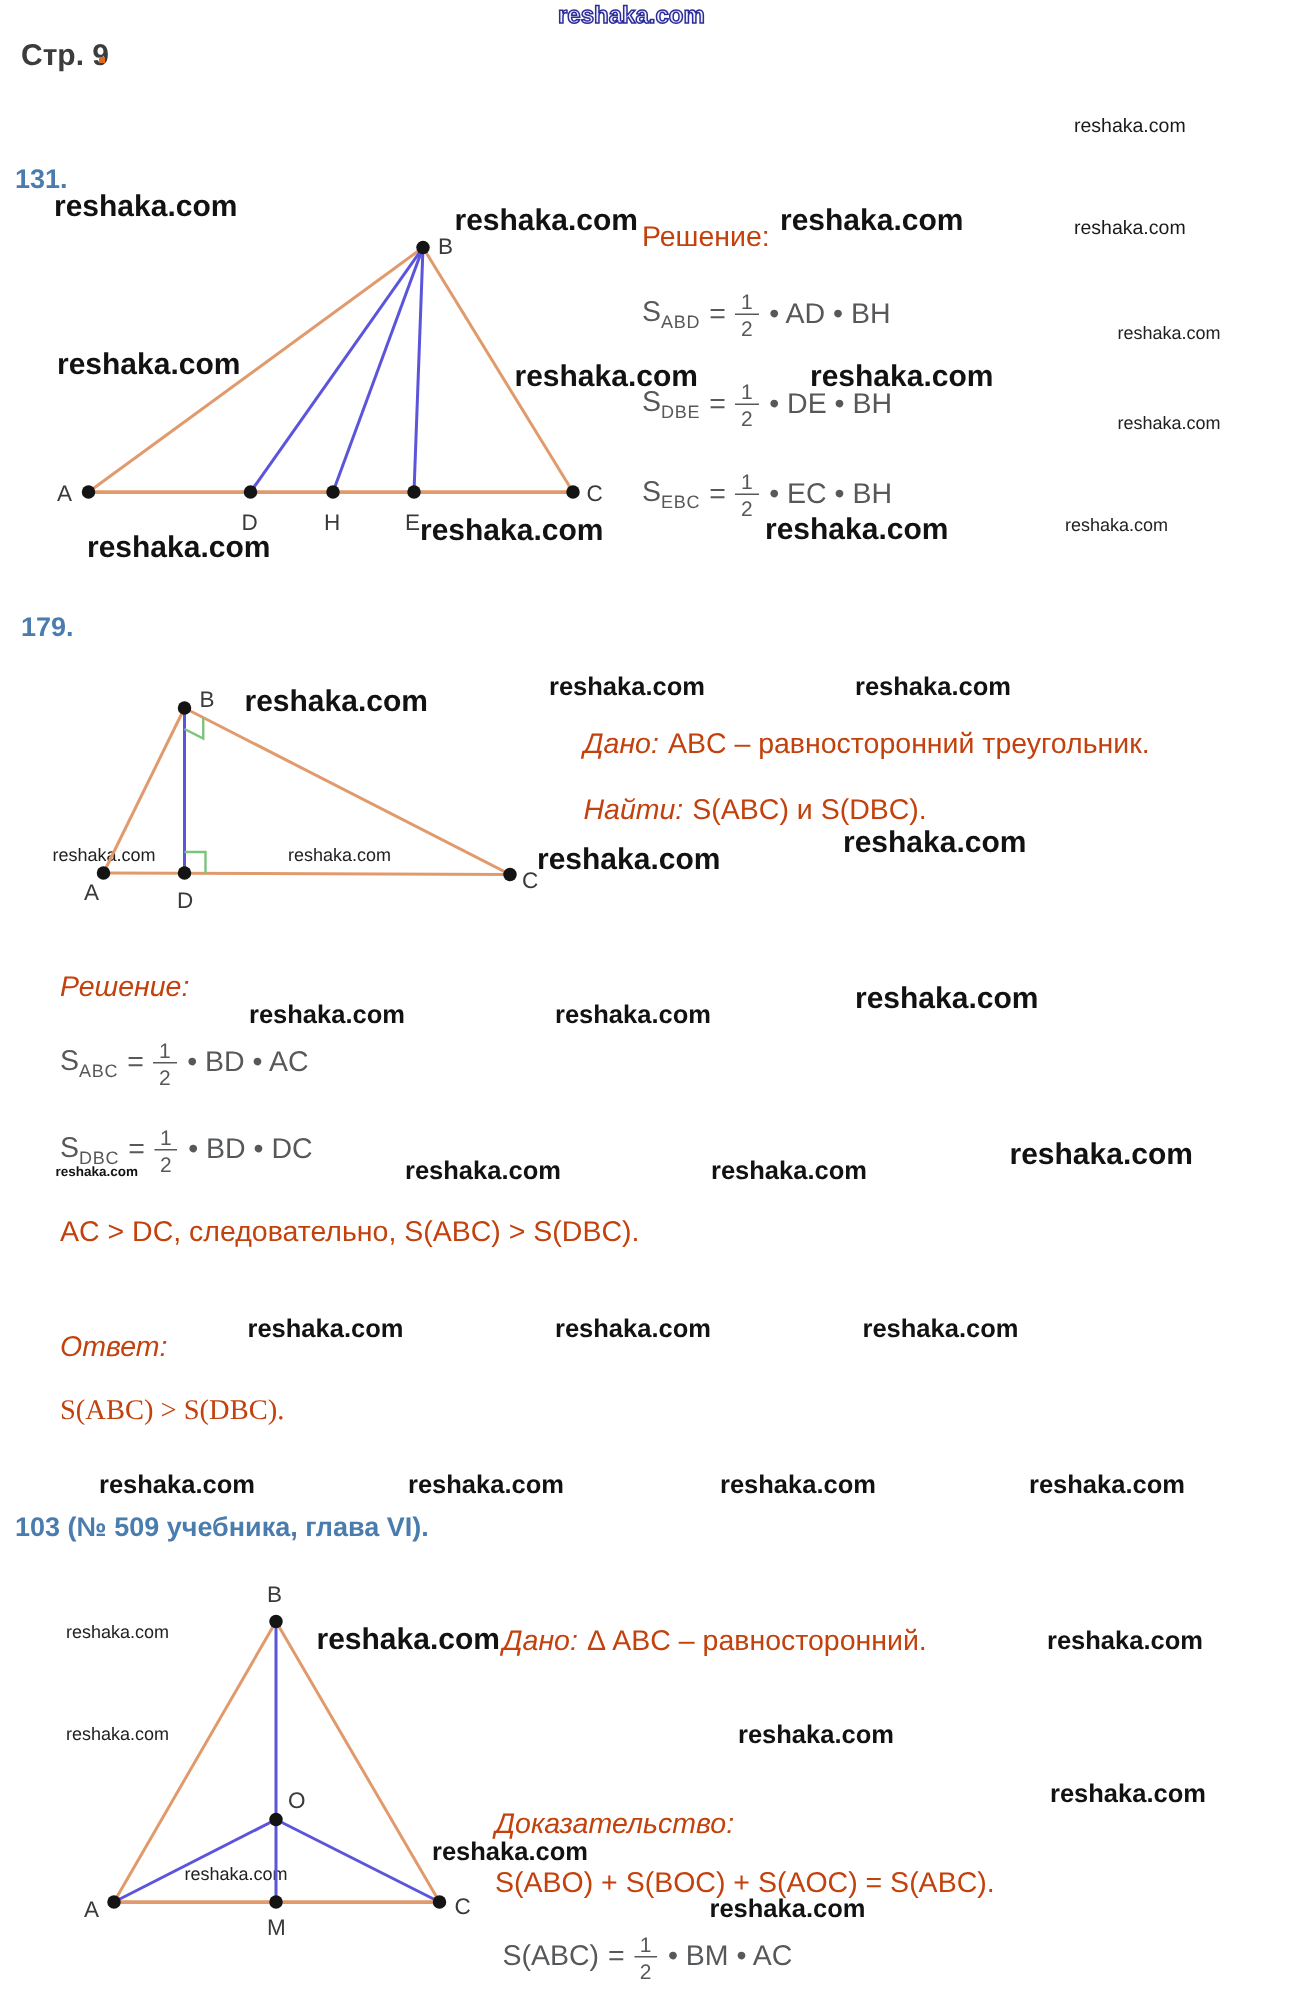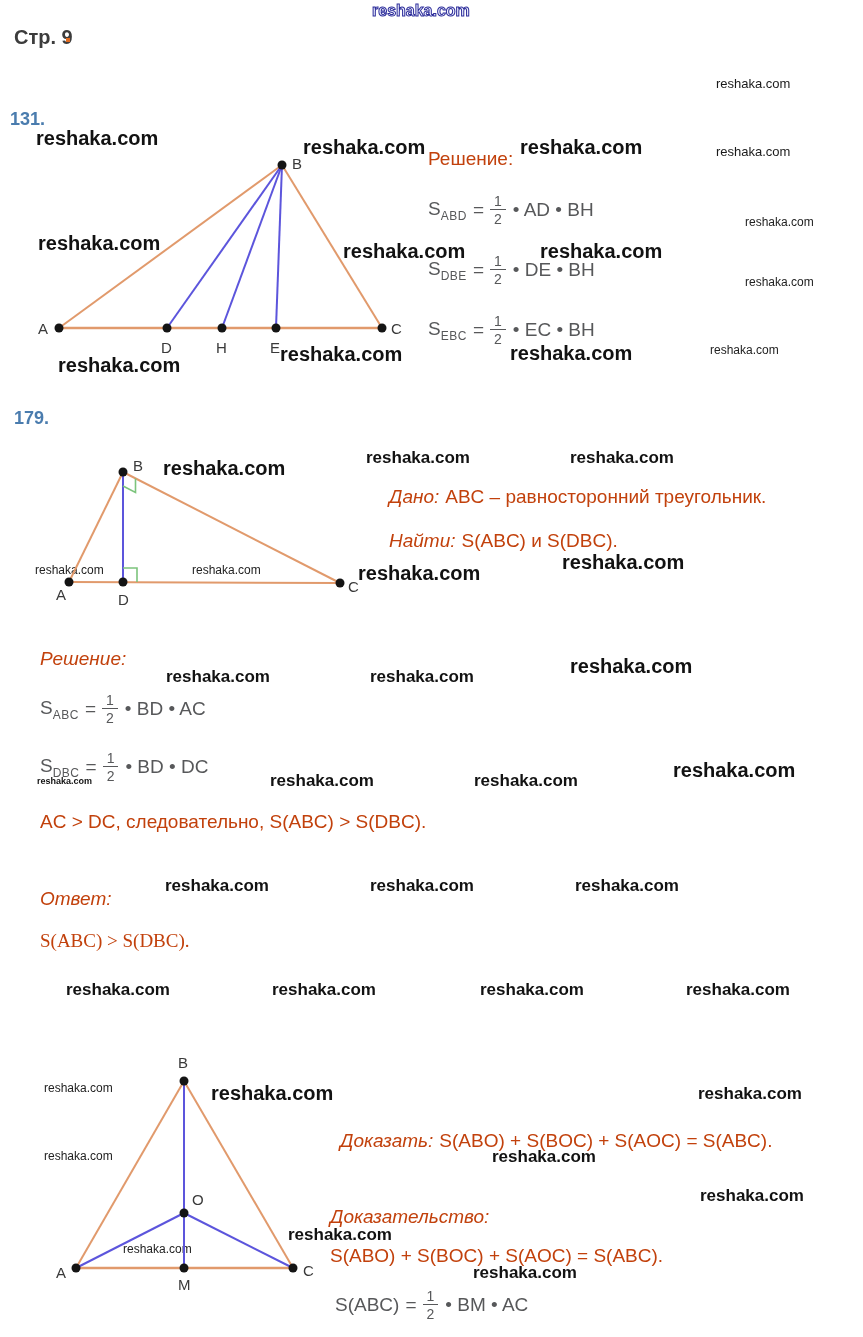--- a/index.html
+++ b/index.html
@@ -191,42 +191,43 @@
         <span class="den">2</span>
       </span>
     <span class="rest">• BD • DC</span>
   </div>
 
   <div class="textline" style="left:40px;top:811px;">AC &gt; DC, следовательно, S(ABC) &gt; S(DBC).</div>
 
   <div class="textline it" style="left:40px;top:888px;">Ответ:</div>
   <div class="textline" style="left:40px;top:930px;font-family:Liberation Serif, serif;">S(ABC) &gt; S(DBC).</div>
 
+  <div class="h-blue" style="left:10px;top:1008px;">103 (№ 509 учебника, глава VI).</div>
 
   <svg style="left:40px;top:1050px;" width="300" height="250" viewBox="0 0 300 250">
     <line x1="36" y1="218" x2="144" y2="31" stroke-width="2" stroke="#e19a6c"></line>
     <line x1="144" y1="31" x2="253" y2="218" stroke-width="2" stroke="#e19a6c"></line>
     <line x1="36" y1="218" x2="253" y2="218" stroke-width="2.5" stroke="#e19a6c"></line>
     <line x1="144" y1="31" x2="144" y2="218" stroke-width="2" stroke="#5c55dc"></line>
     <line x1="36" y1="218" x2="144" y2="163" stroke-width="2" stroke="#5c55dc"></line>
     <line x1="253" y1="218" x2="144" y2="163" stroke-width="2" stroke="#5c55dc"></line>
     <circle cx="36" cy="218" r="4.5" fill="#141414"></circle>
     <circle cx="144" cy="31" r="4.5" fill="#141414"></circle>
     <circle cx="253" cy="218" r="4.5" fill="#141414"></circle>
     <circle cx="144" cy="218" r="4.5" fill="#141414"></circle>
     <circle cx="144" cy="163" r="4.5" fill="#141414"></circle>
     <text class="ptlabel" x="138" y="18">B</text>
     <text class="ptlabel" x="16" y="228">A</text>
     <text class="ptlabel" x="263" y="226">C</text>
     <text class="ptlabel" x="138" y="240">M</text>
     <text class="ptlabel" x="152" y="155">O</text>
   </svg>
 
-  <div class="textline" style="left:340px;top:1130px;">
-    <span class="lbl">Доказать:</span><span>S(ABO) + S(BOC) + S(AOC) = S(ABC).</span>
+  <div class="textline" style="left:335px;top:1084px;">
+    <span class="lbl">Дано:</span><span>Δ ABC – равносторонний.</span>
   </div>
 
   <div class="textline it" style="left:330px;top:1206px;">Доказательство:</div>
   <div class="textline" style="left:330px;top:1245px;">S(ABO) + S(BOC) + S(AOC) = S(ABC).</div>
 
   <div class="formula" style="left:335px;top:1287px;">
     <span class="smain"><span>S(ABC)</span></span>
     <span class="eq">=</span>
     <span class="frac">
         <span class="num">1</span>

